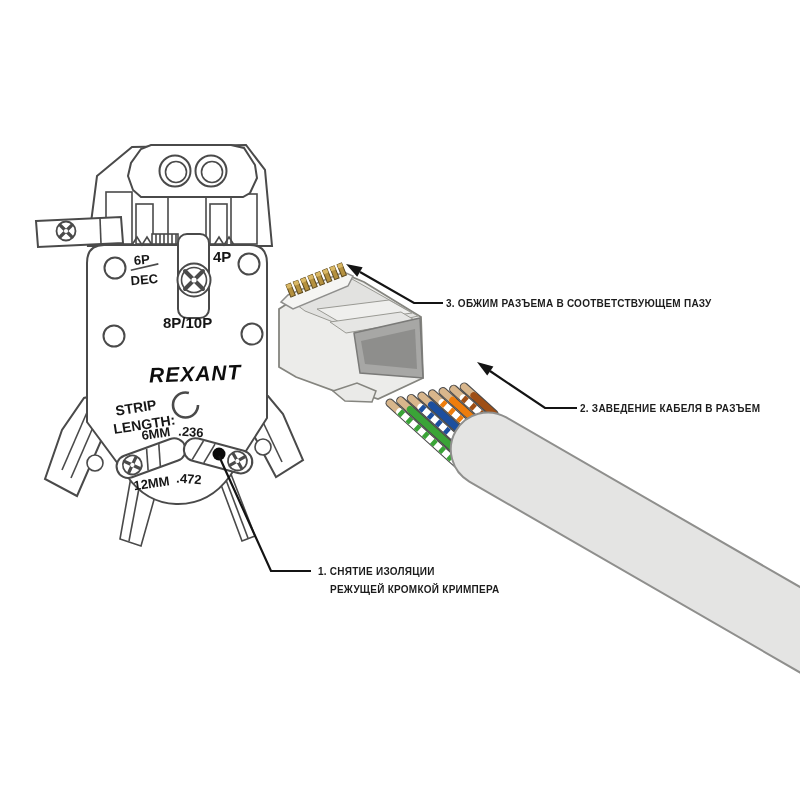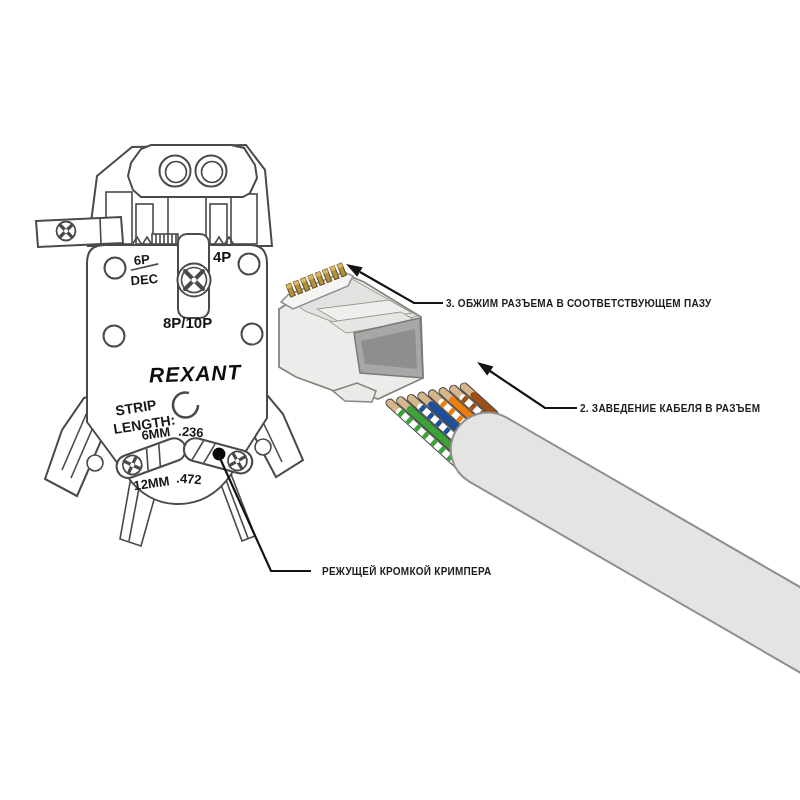--- a/index.html
+++ b/index.html
@@ -4,21 +4,21 @@
 <style>
   html,body{margin:0;padding:0}
   body{
     width:800px;height:800px;background:#ffffff;position:relative;overflow:hidden;
     font-family:"Liberation Sans",sans-serif;
   }
   .step-label{
     position:absolute;font-size:10px;font-weight:700;color:#1c1c1c;
     white-space:nowrap;letter-spacing:.25px;line-height:18px;
   }
-  .step-label .indent{margin-left:4px}
+  .step-label .indent{margin-left:12px}
   svg{position:absolute;left:0;top:0}
   
   .ol{fill:#ffffff;stroke:#4a4a4a;stroke-width:2}
   .ol-thin{fill:#ffffff;stroke:#4a4a4a;stroke-width:1.6}
   .ln{stroke:#4a4a4a;stroke-width:1.6;fill:none}
   .blk{stroke:#141414;stroke-width:2.2;fill:none}
   .mark13{font:700 13px "Liberation Sans",sans-serif;fill:#161616}
   .mark14{font:700 14px "Liberation Sans",sans-serif;fill:#161616}
   .mark15{font:700 15px "Liberation Sans",sans-serif;fill:#161616}
   .logo{font:italic 900 21px "Liberation Sans",sans-serif;fill:#0d0d0d;letter-spacing:1px}
@@ -233,14 +233,15 @@
     <polygon points="477,362 487.2,375.5 493.4,366.4" fill="#141414"></polygon>
   </g>
   <polyline class="blk" points="219,456 271,571 311,571"></polyline>
 </svg>
 
 <div class="step-label" style="left:446px;top:295px">3. ОБЖИМ РАЗЪЕМА В СООТВЕТСТВУЮЩЕМ ПАЗУ</div>
 
 <div class="step-label" style="left:580px;top:400px">2. ЗАВЕДЕНИЕ КАБЕЛЯ В РАЗЪЕМ</div>
 
 <div class="step-label" style="left:318px;top:563px">
+  <div>1. СНЯТИЕ ИЗОЛЯЦИИ</div>
   <div class="indent">РЕЖУЩЕЙ КРОМКОЙ КРИМПЕРА</div>
 </div>
 
 </body></html>

